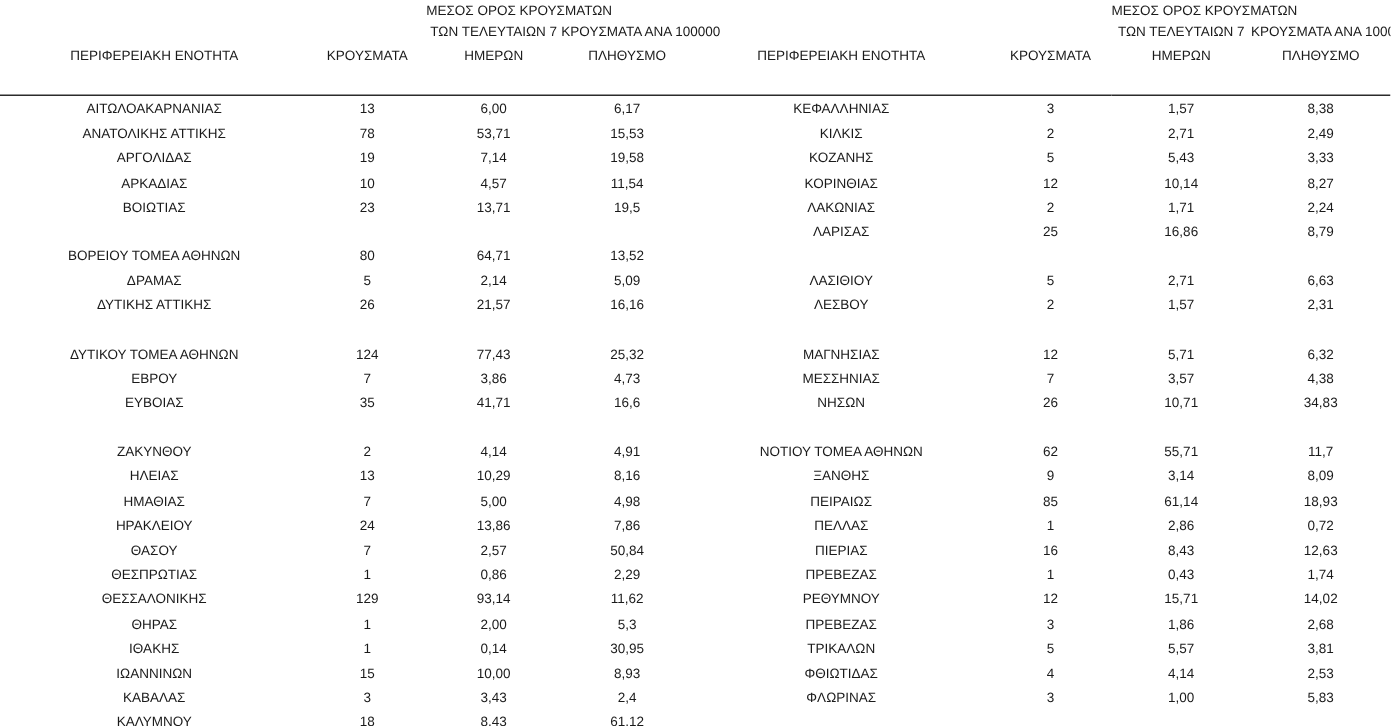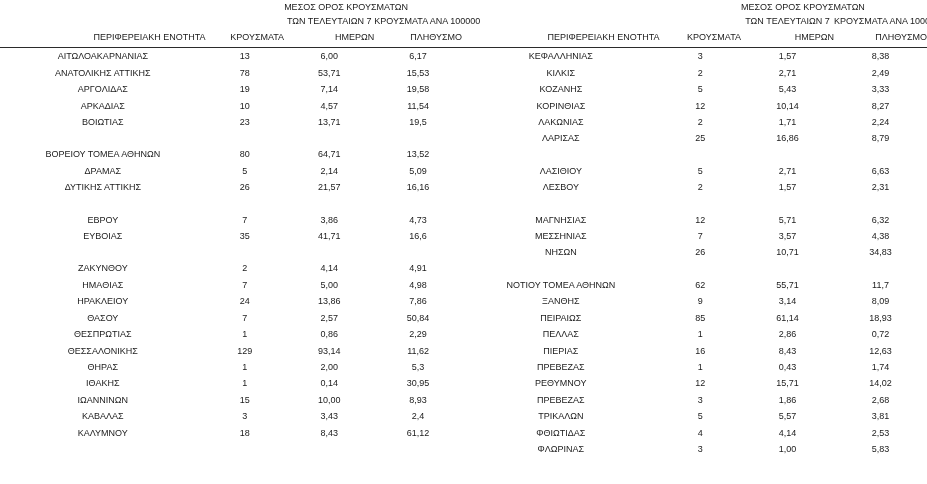--- a/index.html
+++ b/index.html
@@ -49,22 +49,21 @@
   }
 
   
   thead th {
     font-size: 9px;
     vertical-align: bottom;
     padding-bottom: 1px;
   }
   thead tr.head-row th {
     border-bottom: 1.3px solid #2b2b2b;
-    padding-bottom: 2px;
-    text-align: right;
+    padding-bottom: 18px;
   }
   thead tr.spacer-row th { height: 14px; line-height: 14px; border: none; }
   thead tr.spacer-row2 th { height: 15px; line-height: 15px; border: none; }
 
   .c-name  { text-align: center; }
   .c-num   { text-align: center; }
 
   
   .panel-left  col.col-name { width: 44.5%; }
   .panel-left  col.col-cases { width: 17.0%; }
@@ -161,39 +160,51 @@
             <tr>
               <td class="c-name">ΔΥΤΙΚΗΣ ΑΤΤΙΚΗΣ</td>
               <td class="c-num">26</td>
               <td class="c-num">21,57</td>
               <td class="c-num">16,16</td>
             </tr>
             <tr class="gap">
               <td colspan="4"></td>
             </tr>
             <tr>
+              <td class="c-name">ΔΥΤΙΚΟΥ ΤΟΜΕΑ ΑΘΗΝΩΝ</td>
+              <td class="c-num">124</td>
+              <td class="c-num">77,43</td>
+              <td class="c-num">25,32</td>
+            </tr>
+            <tr>
               <td class="c-name">ΕΒΡΟΥ</td>
               <td class="c-num">7</td>
               <td class="c-num">3,86</td>
               <td class="c-num">4,73</td>
             </tr>
             <tr>
               <td class="c-name">ΕΥΒΟΙΑΣ</td>
               <td class="c-num">35</td>
               <td class="c-num">41,71</td>
               <td class="c-num">16,6</td>
             </tr>
             <tr class="gap">
               <td colspan="4"></td>
             </tr>
             <tr>
               <td class="c-name">ΖΑΚΥΝΘΟΥ</td>
               <td class="c-num">2</td>
               <td class="c-num">4,14</td>
               <td class="c-num">4,91</td>
+            </tr>
+            <tr>
+              <td class="c-name">ΗΛΕΙΑΣ</td>
+              <td class="c-num">13</td>
+              <td class="c-num">10,29</td>
+              <td class="c-num">8,16</td>
             </tr>
             <tr>
               <td class="c-name">ΗΜΑΘΙΑΣ</td>
               <td class="c-num">7</td>
               <td class="c-num">5,00</td>
               <td class="c-num">4,98</td>
             </tr>
             <tr>
               <td class="c-name">ΗΡΑΚΛΕΙΟΥ</td>
               <td class="c-num">24</td>

